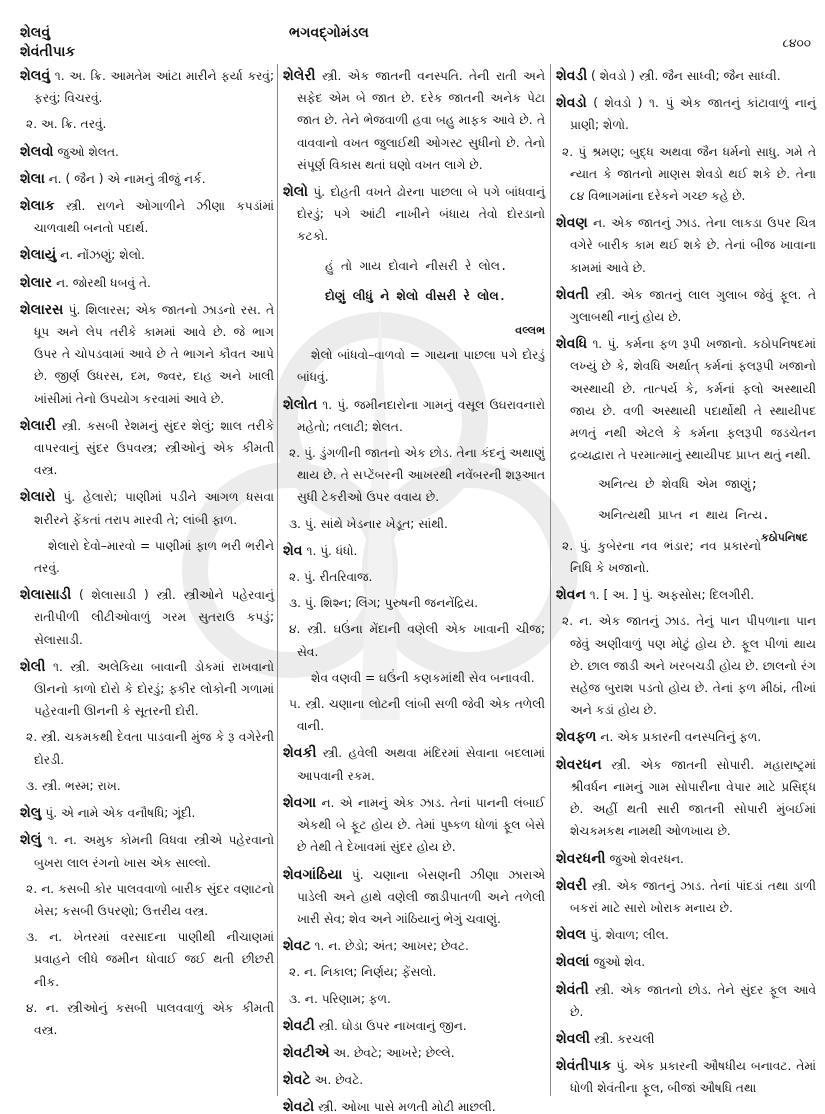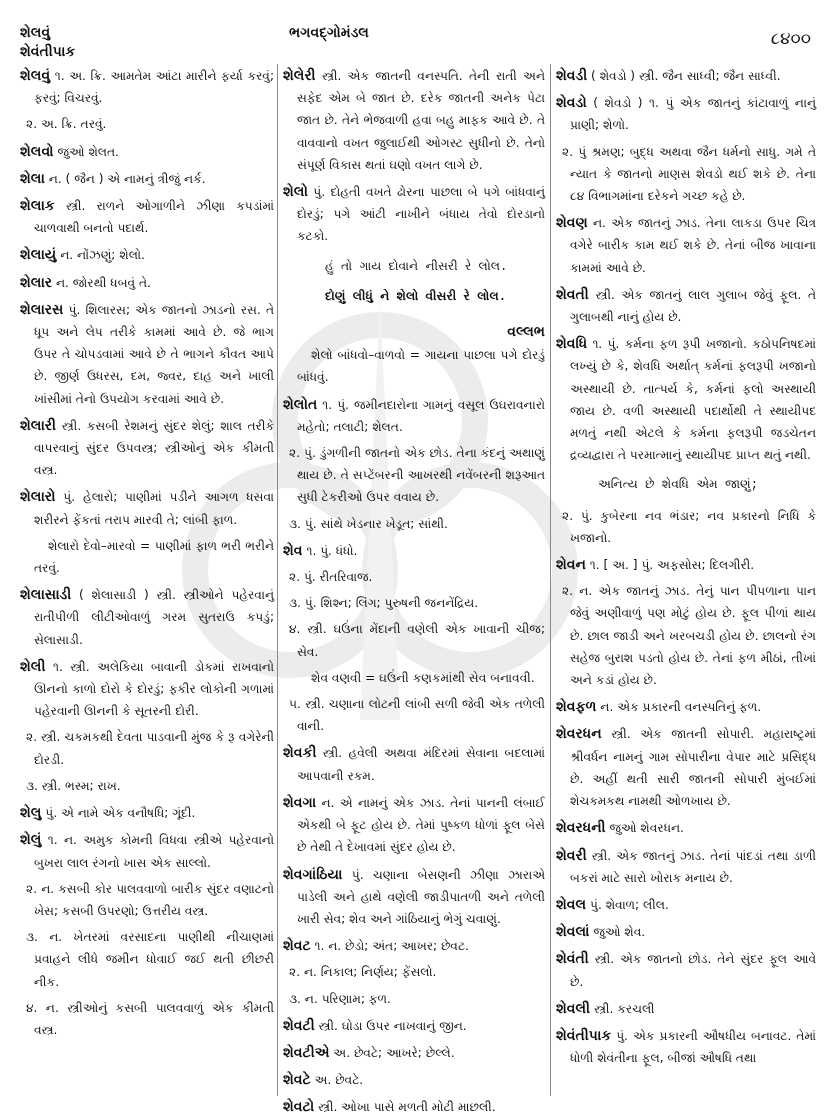--- a/index.html
+++ b/index.html
@@ -3,32 +3,32 @@
 <meta charset="utf-8">
 <style>
   html,body{margin:0;padding:0;background:#fff;}
   body{width:825px;height:1114px;position:relative;overflow:hidden;color:#111;
        font-family:"DejaVu Sans","Liberation Sans",sans-serif;}
   .watermark{position:absolute;left:170px;top:300px;width:420px;height:440px;pointer-events:none;}
   .header{position:absolute;left:0;top:0;width:825px;height:64px;}
   .guide1{position:absolute;left:20px;top:24px;font-weight:bold;font-size:14px;}
   .guide2{position:absolute;left:20px;top:43px;font-weight:bold;font-size:14px;}
   .title{position:absolute;left:0;width:658px;top:24px;text-align:center;font-weight:bold;font-size:14px;}
-  .pageno{position:absolute;right:14px;top:28px;font-size:17px;}
+  .pageno{position:absolute;right:14px;top:36px;font-size:12px;}
   .col{position:absolute;top:64px;font-size:12.2px;line-height:22.2px;}
   .c1{left:20px;width:254px;}
   .c2{left:283px;width:262px;}
   .c3{left:556px;width:260px;}
   .rule{position:absolute;top:64px;width:1px;height:1032px;background:#888;}
   .entry{margin:0 0 4px 0;padding-left:14px;text-indent:-14px;text-align:justify;}
   .hw{font-weight:bold;font-size:14px;}
   .sub{margin:2px 0 4px 0;padding-left:14px;text-indent:-8px;text-align:justify;}
   .quote{margin:8px;padding-left:34px;text-indent:0;font-family:Liberation Mono, monospace;}
   .quote.b{font-weight:bold;}
-  .attrib{text-align:right;font-size:14px;font-weight:bold;margin:12px 0 2px 0;}
+  .attrib{text-align:right;font-size:11px;font-weight:bold;margin:12px 0 2px 0;}
   .idiom{margin:0 0 4px 0;padding-left:14px;text-indent:14px;text-align:justify;}
 </style>
 </head>
 <body>
 
 <svg class="watermark" viewBox="0 0 420 440">
   <g fill="none" stroke="#ececec" stroke-width="26">
     <circle cx="210" cy="120" r="95"></circle>
     <circle cx="120" cy="270" r="95"></circle>
     <circle cx="300" cy="270" r="95"></circle>
@@ -96,20 +96,21 @@
     <p class="entry"><span class="hw">શેવટો</span><span> સ્ત્રી. ઓખા પાસે મળતી મોટી માછલી.</span></p>
   </div>
 <div class="col c3">
     <p class="entry"><span class="hw">શેવડી</span><span> ( શેવડો ) સ્ત્રી. જૈન સાધ્વી; જૈન સાધ્વી.</span></p>
     <p class="entry"><span class="hw">શેવડો</span><span> ( શેવડો ) ૧. પું એક જાતનું કાંટાવાળું નાનું પ્રાણી; શેળો.</span></p>
     <p class="sub">૨. પું શ્રમણ; બુદ્ધ અથવા જૈન ધર્મનો સાધુ. ગમે તે ન્યાત કે જાતનો માણસ શેવડો થઈ શકે છે. તેના ૮૪ વિભાગમાંના દરેકને ગચ્છ કહે છે.</p>
     <p class="entry"><span class="hw">શેવણ</span><span> ન. એક જાતનું ઝાડ. તેના લાકડા ઉપર ચિત્ર વગેરે બારીક કામ થઈ શકે છે. તેનાં બીજ ખાવાના કામમાં આવે છે.</span></p>
     <p class="entry"><span class="hw">શેવતી</span><span> સ્ત્રી. એક જાતનું લાલ ગુલાબ જેવું ફૂલ. તે ગુલાબથી નાનું હોય છે.</span></p>
     <p class="entry"><span class="hw">શેવધિ</span><span> ૧. પું. કર્મના ફળ રૂપી ખજાનો. કઠોપનિષદમાં લખ્યું છે કે, શેવધિ અર્થાત્ કર્મનાં ફલરૂપી ખજાનો અસ્થાયી છે. તાત્પર્ય કે, કર્મનાં ફલો અસ્થાયી જાય છે. વળી અસ્થાયી પદાર્થોથી તે સ્થાયીપદ મળતું નથી એટલે કે કર્મના ફલરૂપી જડચેતન દ્રવ્યદ્વારા તે પરમાત્માનું સ્થાયીપદ પ્રાપ્ત થતું નથી.</span></p>
     <p class="quote">અનિત્ય છે શેવધિ એમ જાણું;</p>
+    <p class="quote"><span>અનિત્યથી પ્રાપ્ત ન થાય નિત્ય.</span><span style="float: right; font-size: 11px; font-weight: bold;">કઠોપનિષદ</span></p>
     <p class="sub">૨. પું. કુબેરના નવ ભંડાર; નવ પ્રકારનો નિધિ કે ખજાનો.</p>
     <p class="entry"><span class="hw">શેવન</span><span> ૧. [ અ. ] પું. અફસોસ; દિલગીરી.</span></p>
     <p class="sub">૨. ન. એક જાતનું ઝાડ. તેનું પાન પીપળાના પાન જેવું અણીવાળું પણ મોટું હોય છે. ફૂલ પીળાં થાય છે. છાલ જાડી અને ખરબચડી હોય છે. છાલનો રંગ સહેજ બુરાશ પડતો હોય છે. તેનાં ફળ મીઠાં, તીખાં અને કડાં હોય છે.</p>
     <p class="entry"><span class="hw">શેવફળ</span><span> ન. એક પ્રકારની વનસ્પતિનું ફળ.</span></p>
     <p class="entry"><span class="hw">શેવરધન</span><span> સ્ત્રી. એક જાતની સોપારી. મહારાષ્ટ્રમાં શ્રીવર્ધન નામનું ગામ સોપારીના વેપાર માટે પ્રસિદ્ધ છે. અહીં થતી સારી જાતની સોપારી મુંબઈમાં શેચકમકથ નામથી ઓળખાય છે.</span></p>
     <p class="entry"><span class="hw">શેવરધની</span><span> જુઓ શેવરધન.</span></p>
     <p class="entry"><span class="hw">શેવરી</span><span> સ્ત્રી. એક જાતનું ઝાડ. તેનાં પાંદડાં તથા ડાળી બકરાં માટે સારો ખોરાક મનાય છે.</span></p>
     <p class="entry"><span class="hw">શેવલ</span><span> પું. શેવાળ; લીલ.</span></p>
     <p class="entry"><span class="hw">શેવલાં</span><span> જુઓ શેવ.</span></p>
     <p class="entry"><span class="hw">શેવંતી</span><span> સ્ત્રી. એક જાતનો છોડ. તેને સુંદર ફૂલ આવે છે.</span></p>

